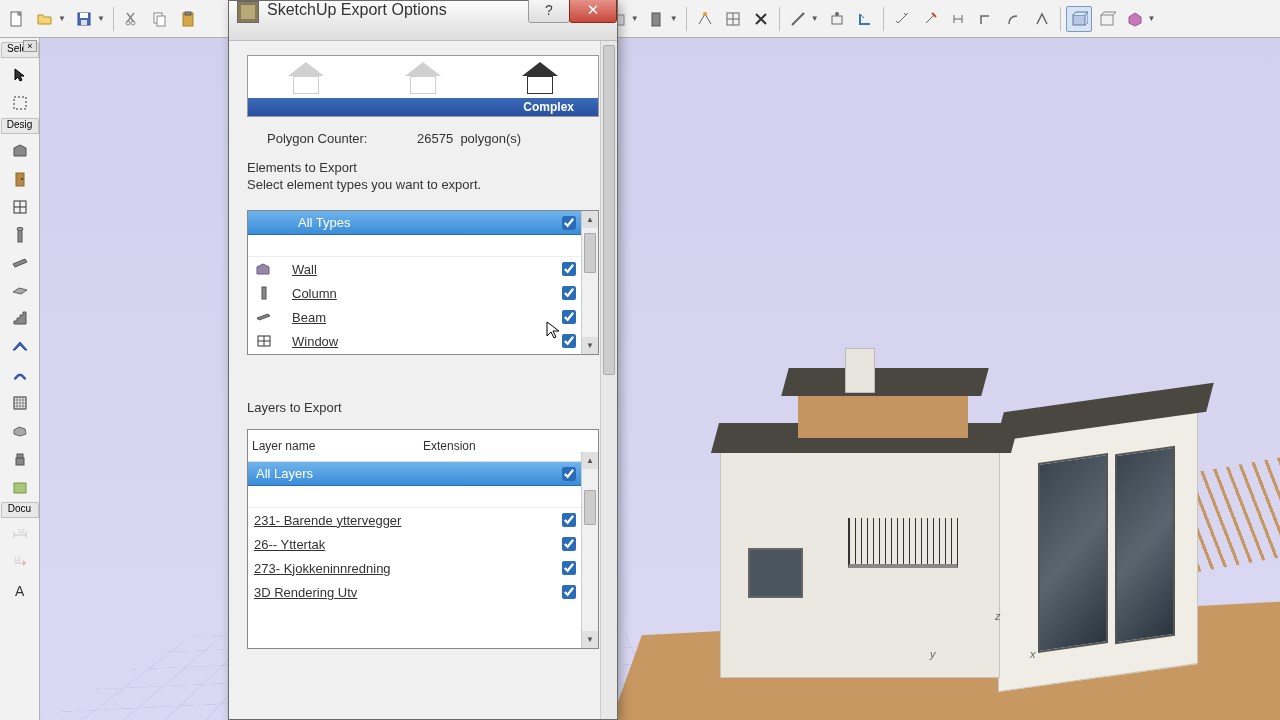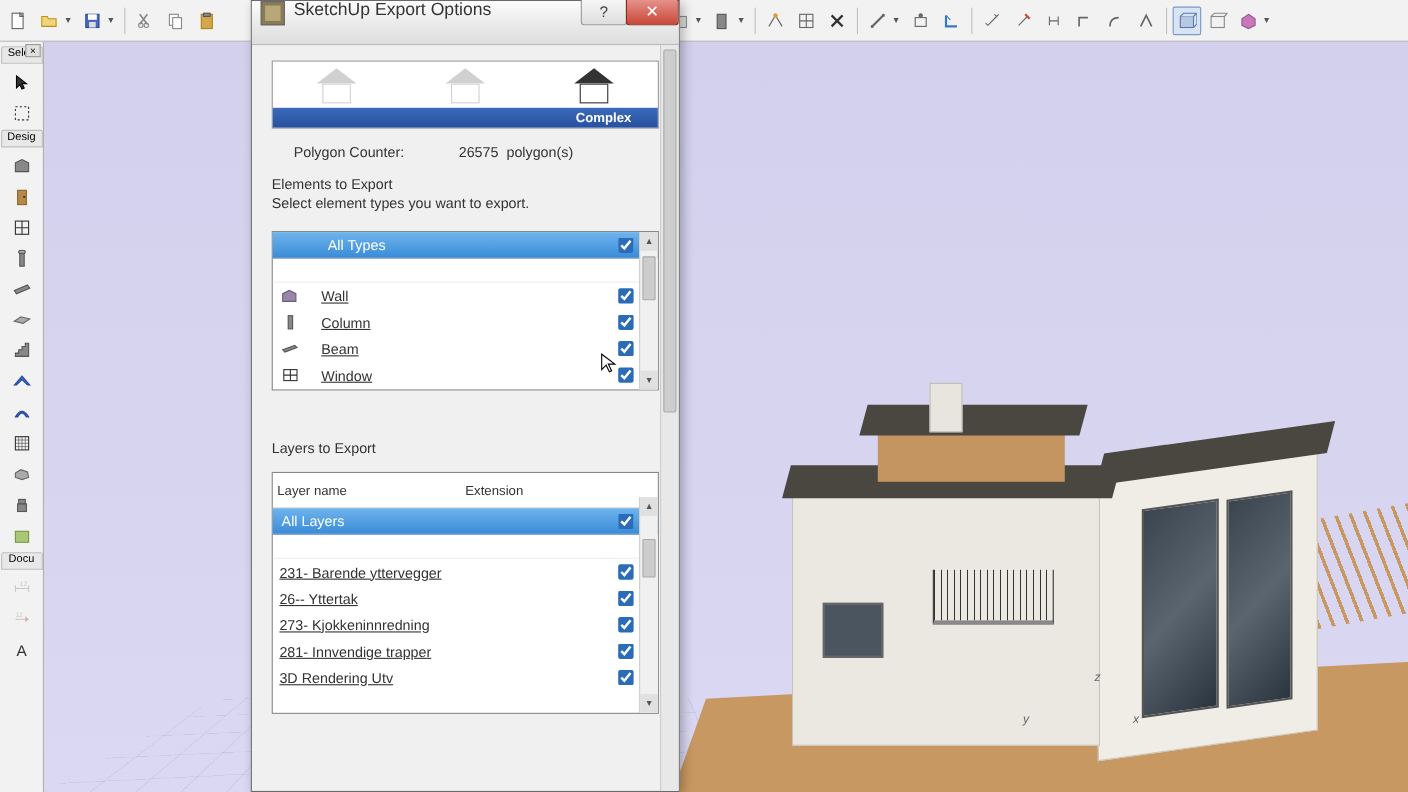--- a/index.html
+++ b/index.html
@@ -483,24 +483,20 @@
         </div>
       <div class="list-row">
           <span>26-- Yttertak</span>
           <input type="checkbox" checked="" class="row-check" style="">
         </div>
       <div class="list-row">
           <span>273- Kjokkeninnredning</span>
           <input type="checkbox" checked="" class="row-check" style="">
         </div>
       <div class="list-row">
-          <span>281- Innvendige trapper</span>
-          <input type="checkbox" checked="" class="row-check" style="">
-        </div>
-      <div class="list-row">
           <span>3D Rendering Utv</span>
           <input type="checkbox" checked="" class="row-check" style="">
         </div>
       <div class="list-scroll" style="top:22px;">
         <div class="list-scroll-up">▲</div>
         <div class="list-scroll-thumb" style="top:38px; height:35px;"></div>
         <div class="list-scroll-down">▼</div>
       </div>
     </div>
 

